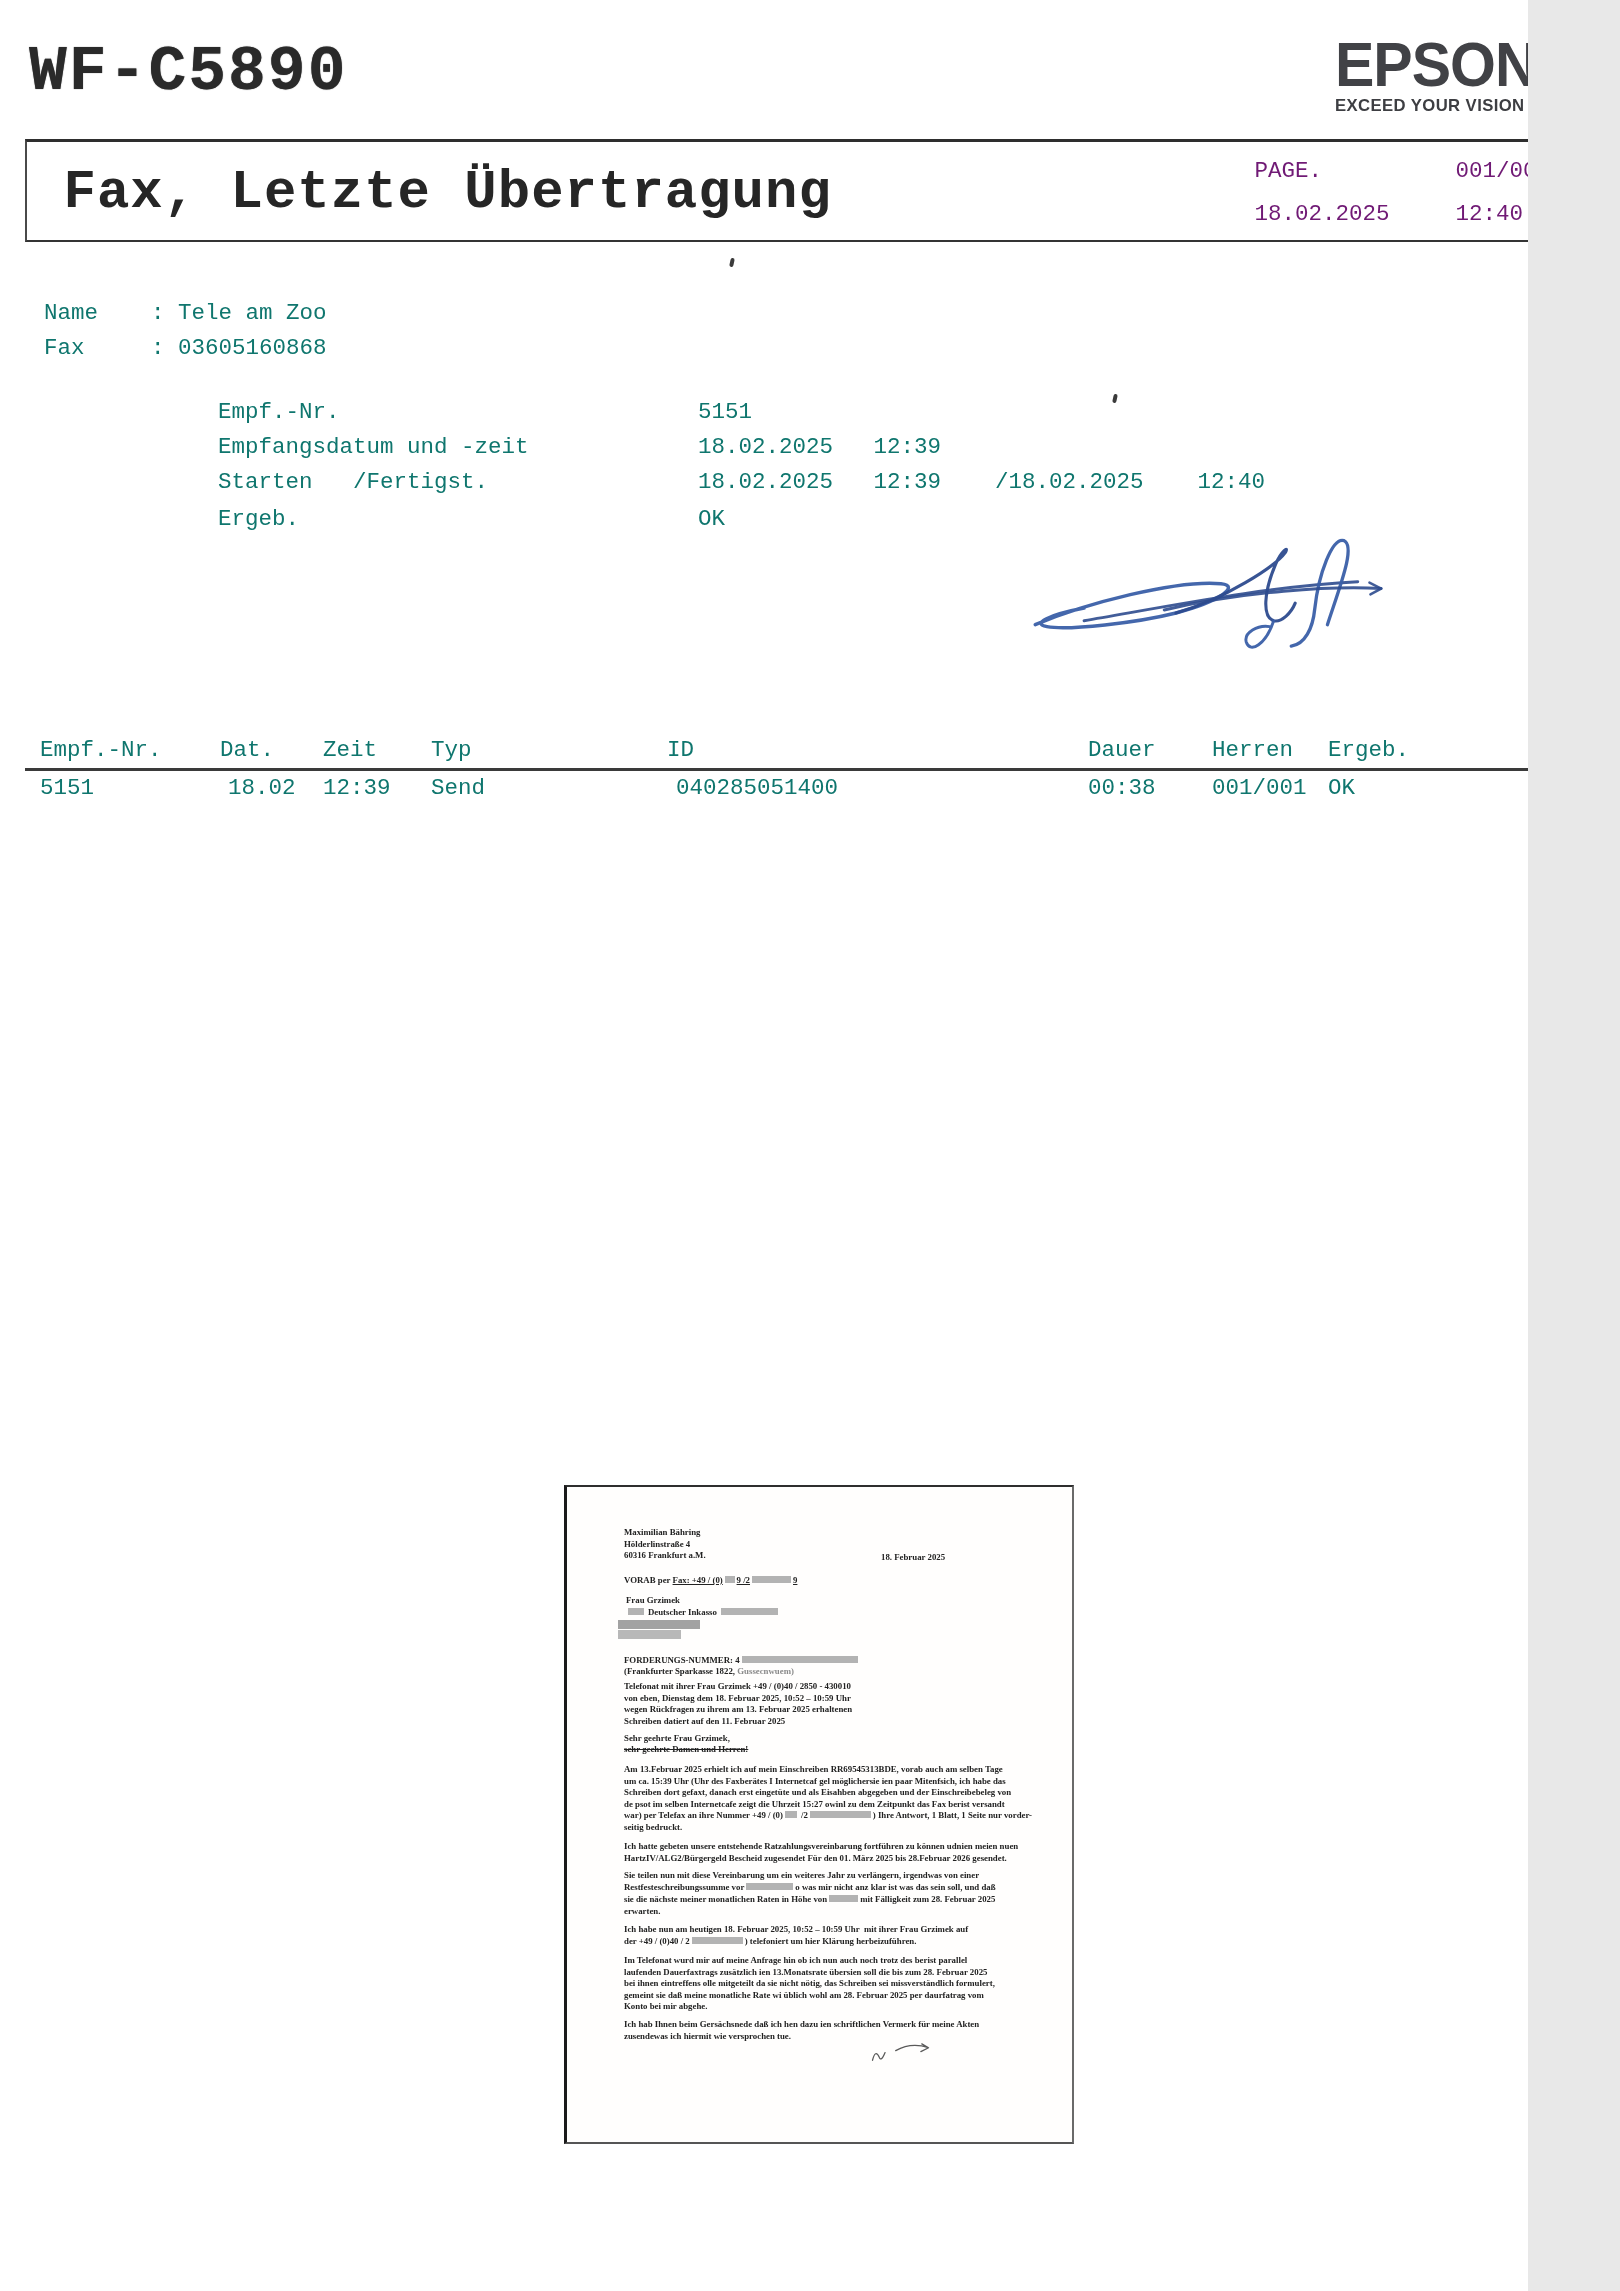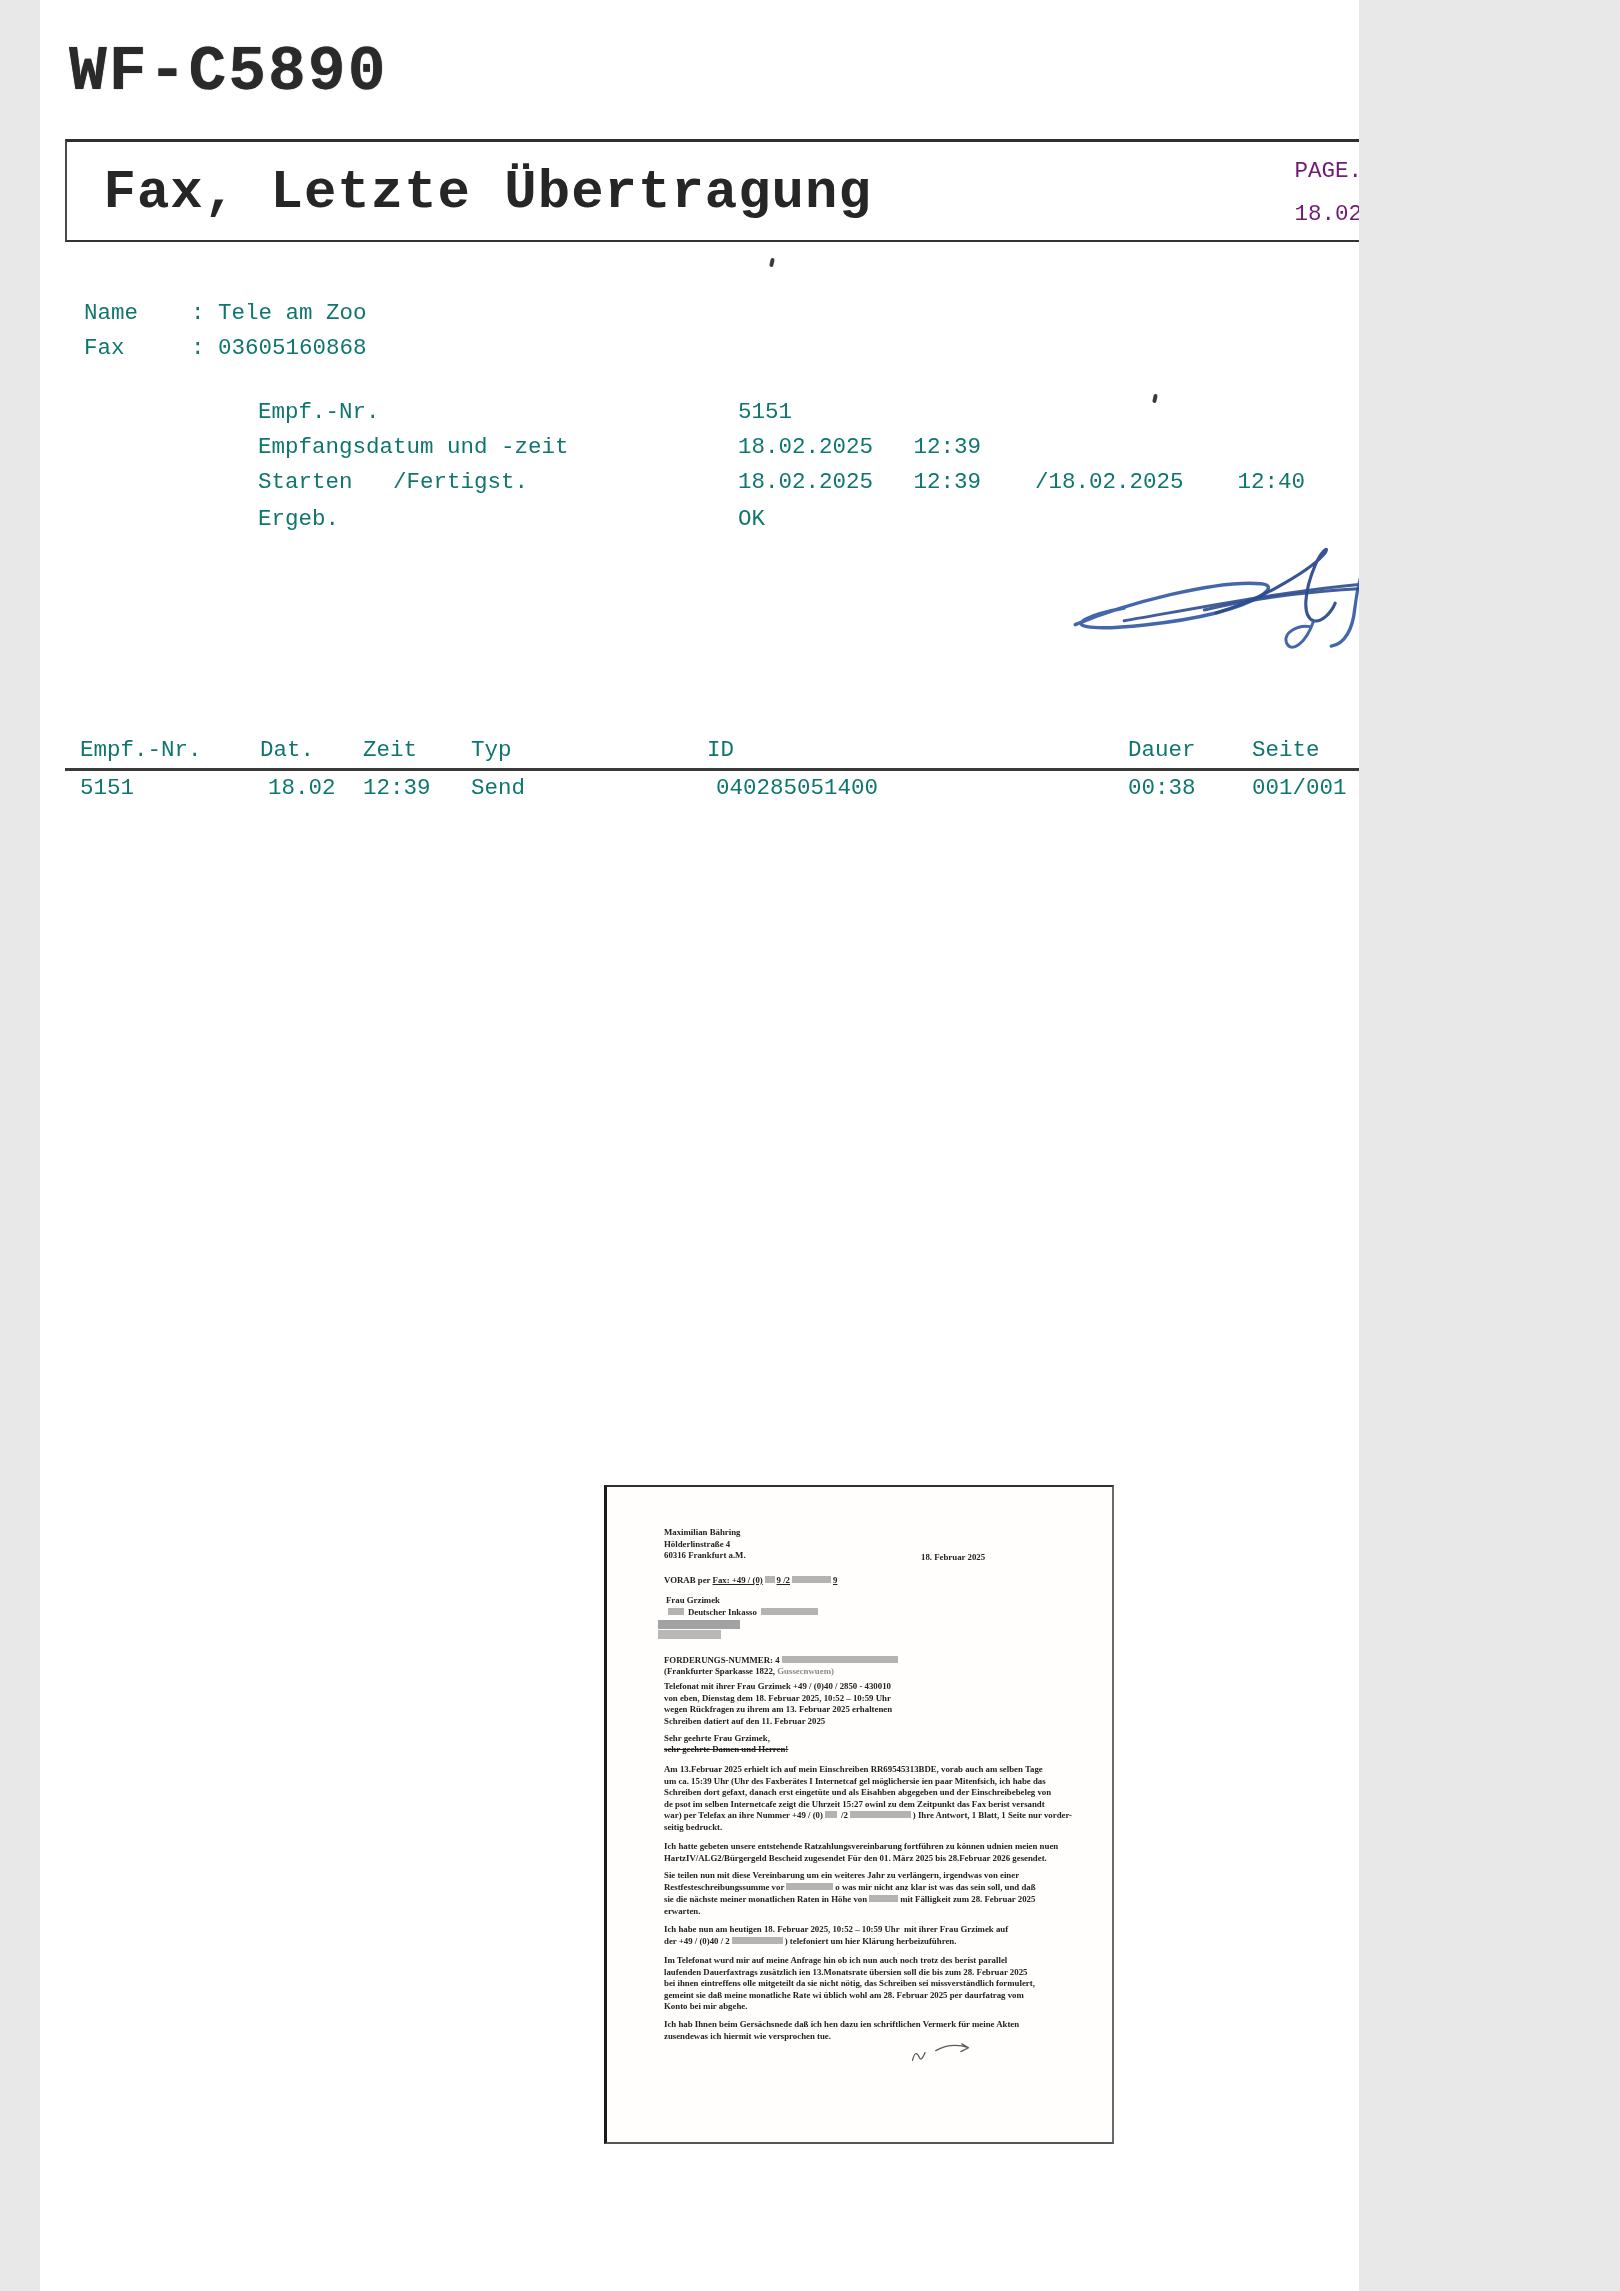--- a/index.html
+++ b/index.html
@@ -1,17 +1,17 @@
 <!DOCTYPE html>
 <html><head>
 <meta charset="utf-8">
 <style>
   html,body{margin:0;padding:0;background:#e8e8e8;}
-  #page{position:relative;width:1319px;height:2292px;background:#ffffff;overflow:hidden;
-        font-family:"Liberation Mono",monospace;color:#1d1d1d;margin-left:40px;}
+  #page{position:relative;width:1528px;height:2292px;background:#ffffff;overflow:hidden;
+        font-family:"Liberation Mono",monospace;color:#1d1d1d;}
   .abs{position:absolute;}
   
   .model{font-size:63px;font-weight:700;letter-spacing:2px;color:#2a2a2a;text-shadow:0 0 1px #555;}
   .epson{font-family:"Liberation Sans",sans-serif;font-weight:900;font-size:59px;line-height:1;
          color:#414246;letter-spacing:-1px;transform:scaleY(1.08);transform-origin:top left;}
   .tagline{font-family:"Liberation Sans",sans-serif;font-weight:700;font-size:16.7px;color:#3d3e42;
            letter-spacing:0.4px;white-space:nowrap;}
   
   .hbox{left:24.5px;top:139px;width:1575px;height:98px;
         border-top:3.9px solid #2e2e2e;border-bottom:2.9px solid #343434;
@@ -83,21 +83,21 @@
       <path d="M252 98 C 244 122, 228 132, 224 120 C 221 110, 236 102, 248 104" stroke="#3a5fa8" stroke-width="3" opacity="0.95"></path>
     </g>
   </svg>
 
   <div class="abs t" style="left:40px;top:737px;">Empf.-Nr.</div>
   <div class="abs t" style="left:220px;top:737px;">Dat.</div>
   <div class="abs t" style="left:323px;top:737px;">Zeit</div>
   <div class="abs t" style="left:431px;top:737px;">Typ</div>
   <div class="abs t" style="left:667px;top:737px;">ID</div>
   <div class="abs t" style="left:1088px;top:737px;">Dauer</div>
-  <div class="abs t" style="left:1212px;top:737px;">Seite</div>
+  <div class="abs t" style="left:1212px;top:737px;">Herren</div>
   <div class="abs t" style="left:1328px;top:737px;">Ergeb.</div>
 
   <div class="abs rule" style="left:24.5px;top:768px;width:1583px;"></div>
 
   <div class="abs t" style="left:40px;top:775px;">5151</div>
   <div class="abs t" style="left:228px;top:775px;">18.02</div>
   <div class="abs t" style="left:323px;top:775px;">12:39</div>
   <div class="abs t" style="left:431px;top:775px;">Send</div>
   <div class="abs t" style="left:676px;top:775px;">040285051400</div>
   <div class="abs t" style="left:1088px;top:775px;">00:38</div>

